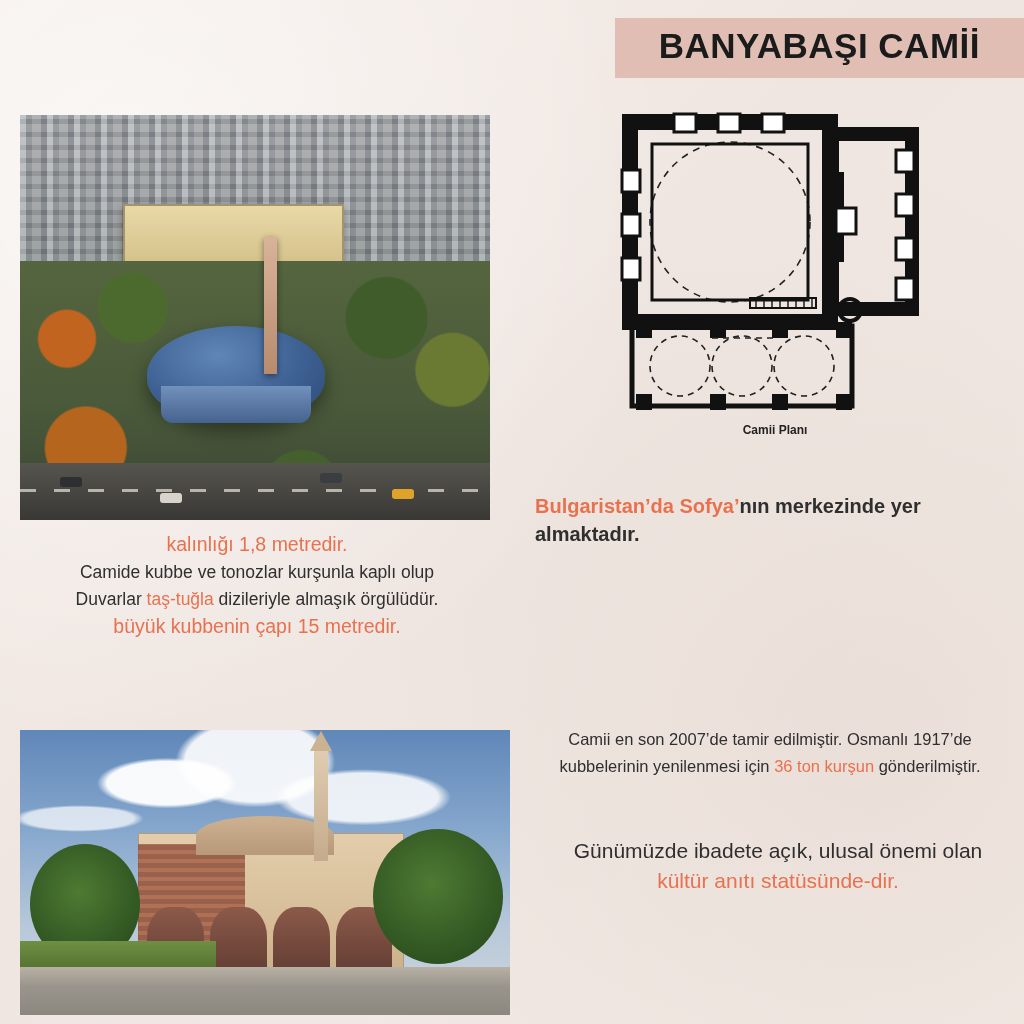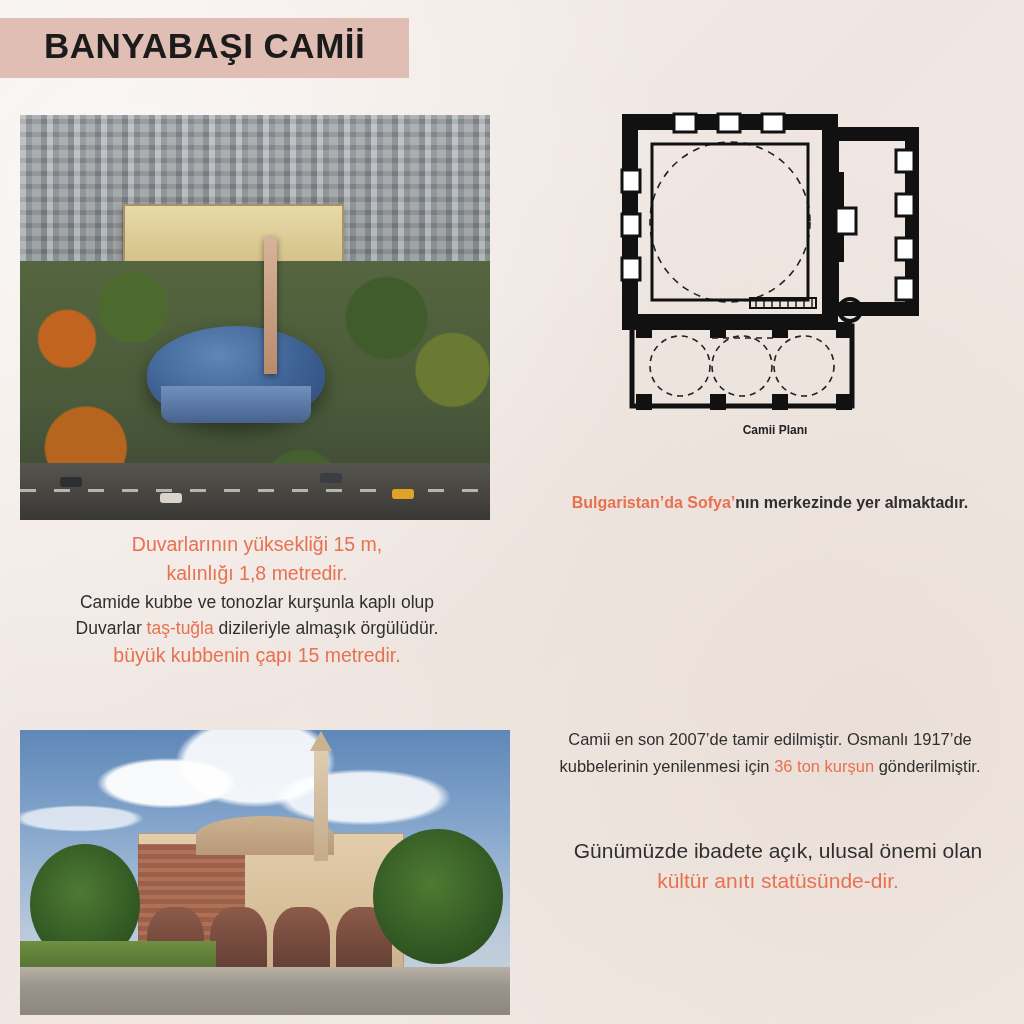--- a/index.html
+++ b/index.html
@@ -24,21 +24,21 @@
       linear-gradient(135deg, #f6efeb 0%, #efe6e1 45%, #f3ebe6 100%);
   }
 
   
   .title-wrap {
     position: absolute;
     left: 0;
     right: 0;
     top: 18px;
     display: flex;
-    justify-content: flex-start;
+    justify-content: flex-end;
   }
   .title-band {
     background: #e0beb3;
     padding: 9px 44px 12px;
     display: inline-block;
   }
   .title-band h1 {
     margin: 0;
     font-size: 35px;
     font-weight: bold;
@@ -240,22 +240,22 @@
     line-height: 1.5;
     color: #2f2f2f;
   }
   #left-text .lg { font-size: 19.5px; }
   .accent { color: #e8714f; }
 
   #right-lead {
     left: 535px;
     top: 492px;
     width: 470px;
-    text-align: center;
-    font-size: 16px;
+    text-align: left;
+    font-size: 20px;
     font-weight: bold;
     line-height: 1.42;
     color: #2f2f2f;
   }
   #right-body1 {
     left: 540px;
     top: 592px;
     width: 460px;
     text-align: center;
     font-size: 16.5px;
@@ -366,21 +366,20 @@
         <line x1="196" y1="186" x2="196" y2="196"></line>
         <line x1="204" y1="186" x2="204" y2="196"></line>
         <line x1="212" y1="186" x2="212" y2="196"></line>
       </g>
       <line x1="112" y1="226" x2="176" y2="226" stroke="#222" stroke-width="1.4" stroke-dasharray="6 5"></line>
     </svg>
   </div>
   <div id="plan-caption">Camii Planı</div>
 
   <div class="text-block" id="left-text">
-    <div class="accent lg">Duvarlarının yüksekliği 15 m,</div>
     <div class="accent lg">kalınlığı 1,8 metredir.</div>
     <div>Camide kubbe ve tonozlar kurşunla kaplı olup</div>
     <div>
       <span>Duvarlar </span><span class="accent">taş-tuğla</span><span> dizileriyle almaşık örgülüdür.</span>
     </div>
     <div class="accent lg">büyük kubbenin çapı 15 metredir.</div>
   </div>
 
   <div class="text-block" id="right-lead">
     <span class="accent">Bulgaristan’da Sofya’</span><span>nın merkezinde yer almaktadır.</span>

